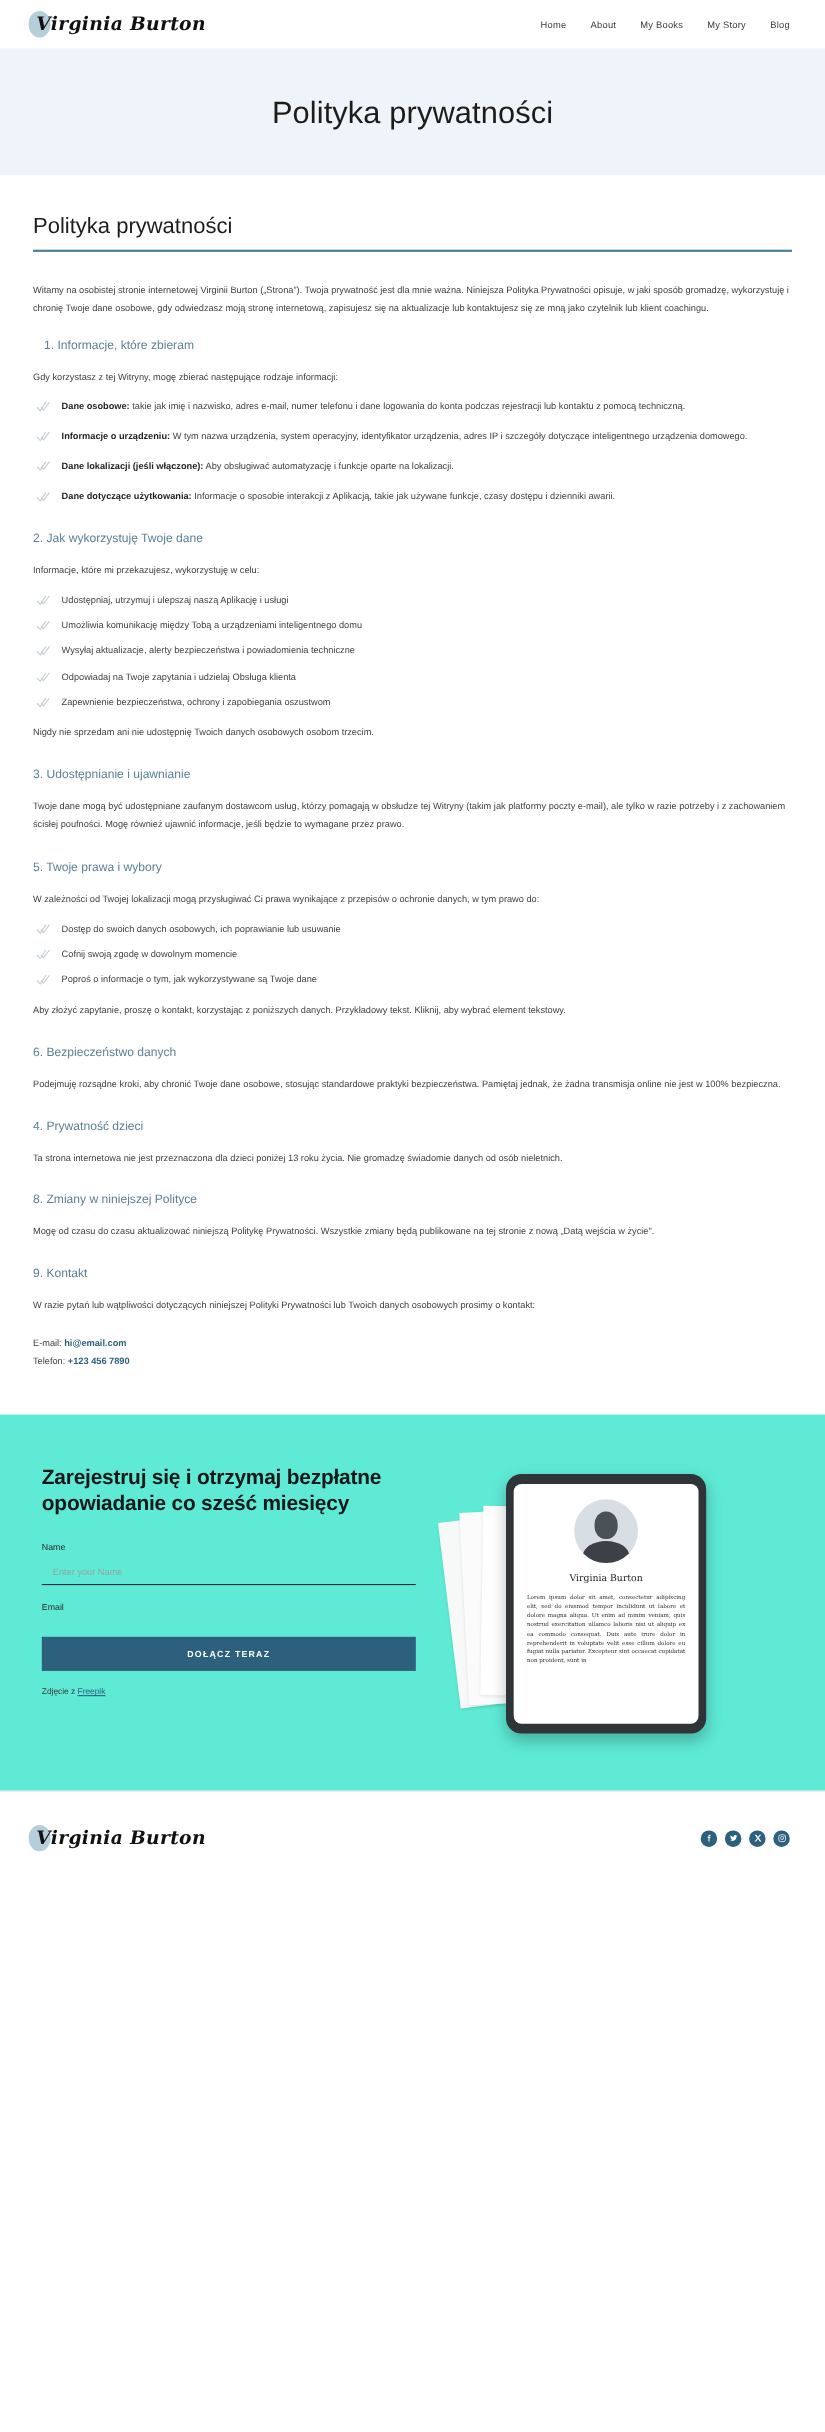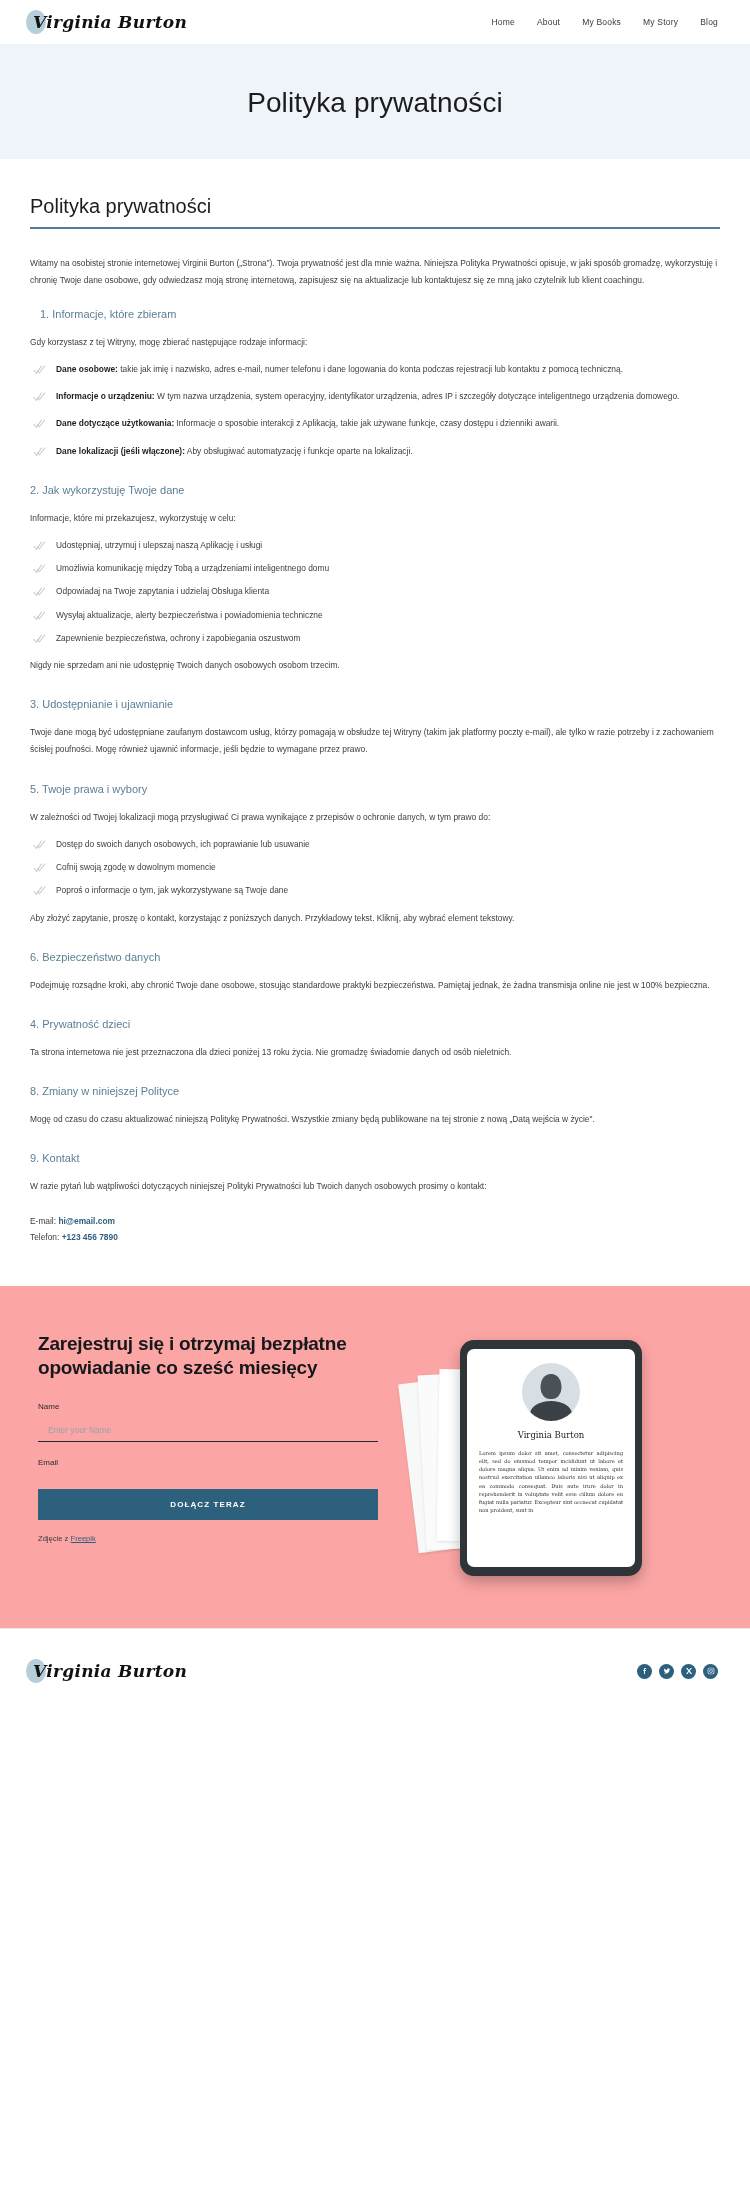--- a/index.html
+++ b/index.html
@@ -120,21 +120,21 @@
     height: 11px;
     color: #c6ced4;
   }
   .chk svg { display: block; width: 13px; height: 11px; }
   .b { font-weight: 700; color: #1f1f1f; }
   .link-strong { color: #2c607c; font-weight: 700; text-decoration: none; }
   .contact-line { font-size: 8.4px; line-height: 1.9; color: #3d3d3d; }
 
   
   .news {
-    background: #fca5a5;
+    background: #5eead4;
     padding: 46px 38px 46px 38px;
     display: flex;
     gap: 20px;
     align-items: flex-start;
   }
   .news-left { width: 340px; flex: 0 0 340px; }
   .news-title {
     font-size: 19px;
     font-weight: 700;
     line-height: 1.28;
@@ -317,27 +317,27 @@
             <svg viewBox="0 0 20 16" fill="none" stroke="currentColor" stroke-width="1.6">
               <path d="M1 9 L5.5 14 L13.5 2"></path>
               <path d="M6.5 9 L10 13 L18.5 2"></path>
             </svg>
           </span><span class="b">Informacje o urządzeniu:</span> W tym nazwa urządzenia, system operacyjny, identyfikator urządzenia, adres IP i szczegóły dotyczące inteligentnego urządzenia domowego.</li>
         <li><span class="chk">
             <svg viewBox="0 0 20 16" fill="none" stroke="currentColor" stroke-width="1.6">
               <path d="M1 9 L5.5 14 L13.5 2"></path>
               <path d="M6.5 9 L10 13 L18.5 2"></path>
             </svg>
+          </span><span class="b">Dane lokalizacji (jeśli włączone):</span> Aby obsługiwać automatyzację i funkcje oparte na lokalizacji.</li>
+        <li><span class="chk">
+            <svg viewBox="0 0 20 16" fill="none" stroke="currentColor" stroke-width="1.6">
+              <path d="M1 9 L5.5 14 L13.5 2"></path>
+              <path d="M6.5 9 L10 13 L18.5 2"></path>
+            </svg>
           </span><span class="b">Dane dotyczące użytkowania:</span> Informacje o sposobie interakcji z Aplikacją, takie jak używane funkcje, czasy dostępu i dzienniki awarii.</li>
-        <li><span class="chk">
-            <svg viewBox="0 0 20 16" fill="none" stroke="currentColor" stroke-width="1.6">
-              <path d="M1 9 L5.5 14 L13.5 2"></path>
-              <path d="M6.5 9 L10 13 L18.5 2"></path>
-            </svg>
-          </span><span class="b">Dane lokalizacji (jeśli włączone):</span> Aby obsługiwać automatyzację i funkcje oparte na lokalizacji.</li>
       </ul>
       <h3 class="sec-h">2. Jak wykorzystuję Twoje dane</h3>
       <p class="para tight">Informacje, które mi przekazujesz, wykorzystuję w celu:</p>
       <ul class="checks">
         <li><span class="chk">
             <svg viewBox="0 0 20 16" fill="none" stroke="currentColor" stroke-width="1.6">
               <path d="M1 9 L5.5 14 L13.5 2"></path>
               <path d="M6.5 9 L10 13 L18.5 2"></path>
             </svg>
           </span>Udostępniaj, utrzymuj i ulepszaj naszą Aplikację i usługi</li>
@@ -345,27 +345,27 @@
             <svg viewBox="0 0 20 16" fill="none" stroke="currentColor" stroke-width="1.6">
               <path d="M1 9 L5.5 14 L13.5 2"></path>
               <path d="M6.5 9 L10 13 L18.5 2"></path>
             </svg>
           </span>Umożliwia komunikację między Tobą a urządzeniami inteligentnego domu</li>
         <li><span class="chk">
             <svg viewBox="0 0 20 16" fill="none" stroke="currentColor" stroke-width="1.6">
               <path d="M1 9 L5.5 14 L13.5 2"></path>
               <path d="M6.5 9 L10 13 L18.5 2"></path>
             </svg>
+          </span>Wysyłaj aktualizacje, alerty bezpieczeństwa i powiadomienia techniczne</li>
+        <li><span class="chk">
+            <svg viewBox="0 0 20 16" fill="none" stroke="currentColor" stroke-width="1.6">
+              <path d="M1 9 L5.5 14 L13.5 2"></path>
+              <path d="M6.5 9 L10 13 L18.5 2"></path>
+            </svg>
           </span>Odpowiadaj na Twoje zapytania i udzielaj Obsługa klienta</li>
-        <li><span class="chk">
-            <svg viewBox="0 0 20 16" fill="none" stroke="currentColor" stroke-width="1.6">
-              <path d="M1 9 L5.5 14 L13.5 2"></path>
-              <path d="M6.5 9 L10 13 L18.5 2"></path>
-            </svg>
-          </span>Wysyłaj aktualizacje, alerty bezpieczeństwa i powiadomienia techniczne</li>
         <li><span class="chk">
             <svg viewBox="0 0 20 16" fill="none" stroke="currentColor" stroke-width="1.6">
               <path d="M1 9 L5.5 14 L13.5 2"></path>
               <path d="M6.5 9 L10 13 L18.5 2"></path>
             </svg>
           </span>Zapewnienie bezpieczeństwa, ochrony i zapobiegania oszustwom</li>
       </ul>
       <p class="para">Nigdy nie sprzedam ani nie udostępnię Twoich danych osobowych osobom trzecim.</p>
       <h3 class="sec-h">3. Udostępnianie i ujawnianie</h3>
       <p class="para">Twoje dane mogą być udostępniane zaufanym dostawcom usług, którzy pomagają w obsłudze tej Witryny (takim jak platformy poczty e-mail), ale tylko w razie potrzeby i z zachowaniem ścisłej poufności. Mogę również ujawnić informacje, jeśli będzie to wymagane przez prawo.</p>

